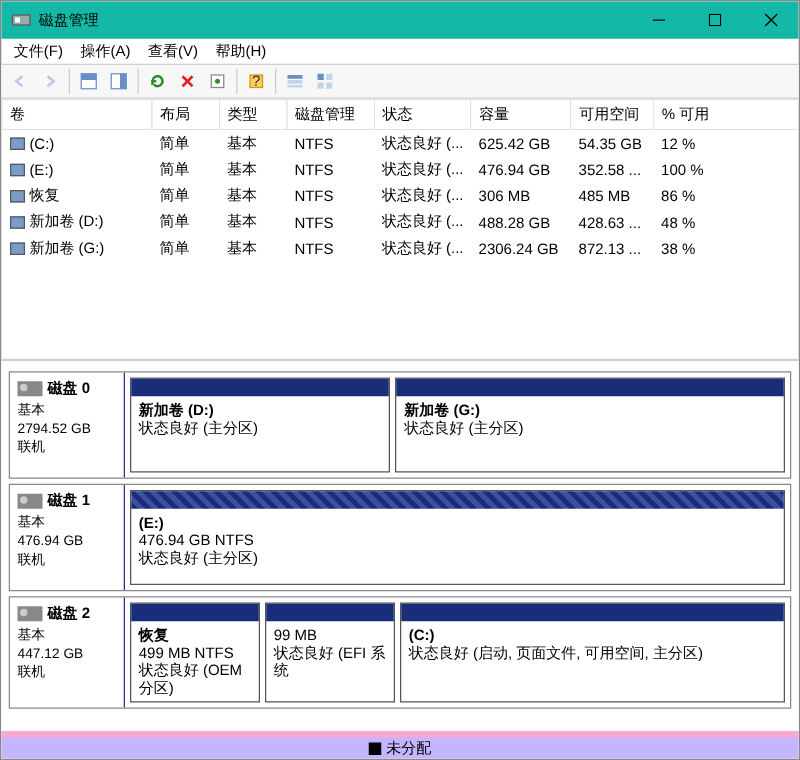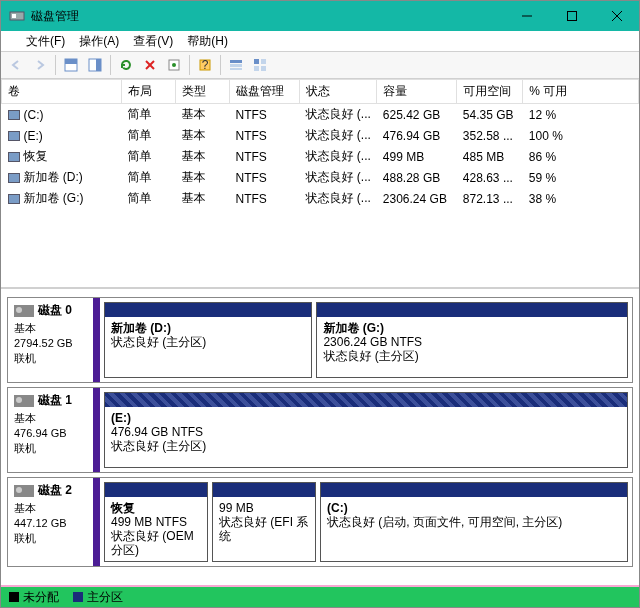--- a/index.html
+++ b/index.html
@@ -2,45 +2,45 @@
 <html><head>
 <meta charset="utf-8">
 <style>
 * { margin:0; padding:0; box-sizing:border-box; font-family:"Microsoft YaHei","Segoe UI",sans-serif; font-size:12px; }
 body { background:#fff; width:640px; height:608px; overflow:hidden; border:1px solid #888; display:flex; flex-direction:column; }
 .titlebar { height:30px; display:flex; align-items:center; padding:0 0 0 8px; background:#14b8a6; }
 .titlebar .icon { width:16px; height:16px; margin-right:6px; display:flex; align-items:center; justify-content:center; }
 .titlebar .title { flex:1; }
 .winctl { display:flex; height:100%; }
 .winctl div { width:45px; display:flex; align-items:center; justify-content:center; }
-.menubar { height:20px; padding:0 4px; display:flex; align-items:center; gap:2px;margin-left:15px; }
+.menubar { height:20px; padding:0 4px; display:flex; align-items:center; gap:2px; }
 .menubar span { padding:2px 6px; }
 .toolbar { height:28px; border-top:1px solid #d0d0d0; border-bottom:1px solid #d0d0d0; background:#f7f7f7; display:flex; align-items:center; padding:2px 4px; gap:2px; }
 .tb { width:22px; height:22px; border:1px solid transparent; display:flex; align-items:center; justify-content:center; }
 .tb.disabled { opacity:.35; }
 .sep { width:1px; height:20px; background:#ccc; margin:0 2px; }
 .upper { height:210px; overflow-y:auto; border-bottom:2px solid #d0d0d0; }
 table { width:100%; border-collapse:collapse; }
 th { text-align:left; font-weight:normal; padding:3px 6px; border:1px solid #e0e0e0; background:#fff; position:sticky; top:0; }
 td { padding:2px 6px; white-space:nowrap; }
 .volicon { display:inline-block; width:12px; height:10px; background:#7a9cc6; vertical-align:middle; margin-right:4px; border:1px solid #556; }
 .lower { flex:1; overflow-y:auto; background:#fff; padding:4px 0; }
 .disk { display:flex; border:1px solid #888; margin:4px 6px; min-height:86px; }
-.diskhdr { width:92px; border-right:7px solid #4c1d95; padding:4px 6px; }
+.diskhdr { width:92px; border-right:1px solid #4c1d95; padding:4px 6px; }
 .disklbl { font-weight:bold; display:flex; align-items:center; margin-bottom:2px; }
 .drvicon { width:20px; height:12px; background:#888; margin-right:4px; position:relative; }
 .drvicon::after { content:""; position:absolute; top:2px; left:2px; width:6px; height:6px; border-radius:50%; background:#ccc; }
 .diskinfo { font-size:11px; line-height:15px; }
 .parts { flex:1; display:flex; padding:4px; gap:4px; }
 .part { border:1px solid #555; position:relative; display:flex; flex-direction:column; }
 .partbar { height:14px; background:#1a2d7a; }
 .partbar.hatched { background:repeating-linear-gradient(45deg,#1a2d7a,#1a2d7a 4px,#3c4f9a 4px,#3c4f9a 8px); }
 .partbody { padding:4px 6px; font-size:11px; line-height:14px; flex:1; }
 .partbody .pn { font-weight:bold; }
-.legend { height:22px; border-top:2px solid #f9a8d4; display:flex; align-items:center; padding:0 8px; gap:14px; background:#22c55e; }
+.legend { height:22px; border-top:5px solid #f9a8d4; display:flex; align-items:center; padding:0 8px; gap:14px; background:#c4b5fd;flex-direction:column; }
 .lg { display:flex; align-items:center; gap:4px; font-size:11px; }
 .sw { width:10px; height:10px; }
 svg { display:block; }
 </style>
 </head>
 <body>
 
 <div class="titlebar">
   <span class="icon">
     <svg width="16" height="16">
@@ -178,33 +178,33 @@
           <td>476.94 GB</td>
           <td>352.58 ...</td>
           <td>100 %</td>
         </tr>
         <tr class="row">
           <td><span class="volicon"></span>恢复</td>
           <td>简单</td>
           <td>基本</td>
           <td>NTFS</td>
           <td>状态良好 (...</td>
-          <td>499 MB</td>
+          <td>306 MB</td>
           <td>485 MB</td>
           <td>86 %</td>
         </tr>
         <tr class="row">
           <td><span class="volicon"></span>新加卷 (D:)</td>
           <td>简单</td>
           <td>基本</td>
           <td>NTFS</td>
           <td>状态良好 (...</td>
           <td>488.28 GB</td>
           <td>428.63 ...</td>
-          <td>59 %</td>
+          <td>48 %</td>
         </tr>
         <tr class="row">
           <td><span class="volicon"></span>新加卷 (G:)</td>
           <td>简单</td>
           <td>基本</td>
           <td>NTFS</td>
           <td>状态良好 (...</td>
           <td>2306.24 GB</td>
           <td>872.13 ...</td>
           <td>38 %</td>
@@ -224,21 +224,20 @@
           <div class="partbar"></div>
           <div class="partbody">
             <div class="pn">新加卷  (D:)</div>
             <div>状态良好 (主分区)</div>
           </div>
         </div>
         <div class="part" style="flex: 3 1 0%;">
           <div class="partbar"></div>
           <div class="partbody">
             <div class="pn">新加卷  (G:)</div>
-            <div>2306.24 GB NTFS</div>
             <div>状态良好 (主分区)</div>
           </div>
         </div>
       </div>
     </div>
     <div class="disk">
       <div class="diskhdr">
         <div class="disklbl"><span class="drvicon"></span>磁盘 1</div>
         <div class="diskinfo">基本<br>476.94 GB<br>联机</div>
       </div>

